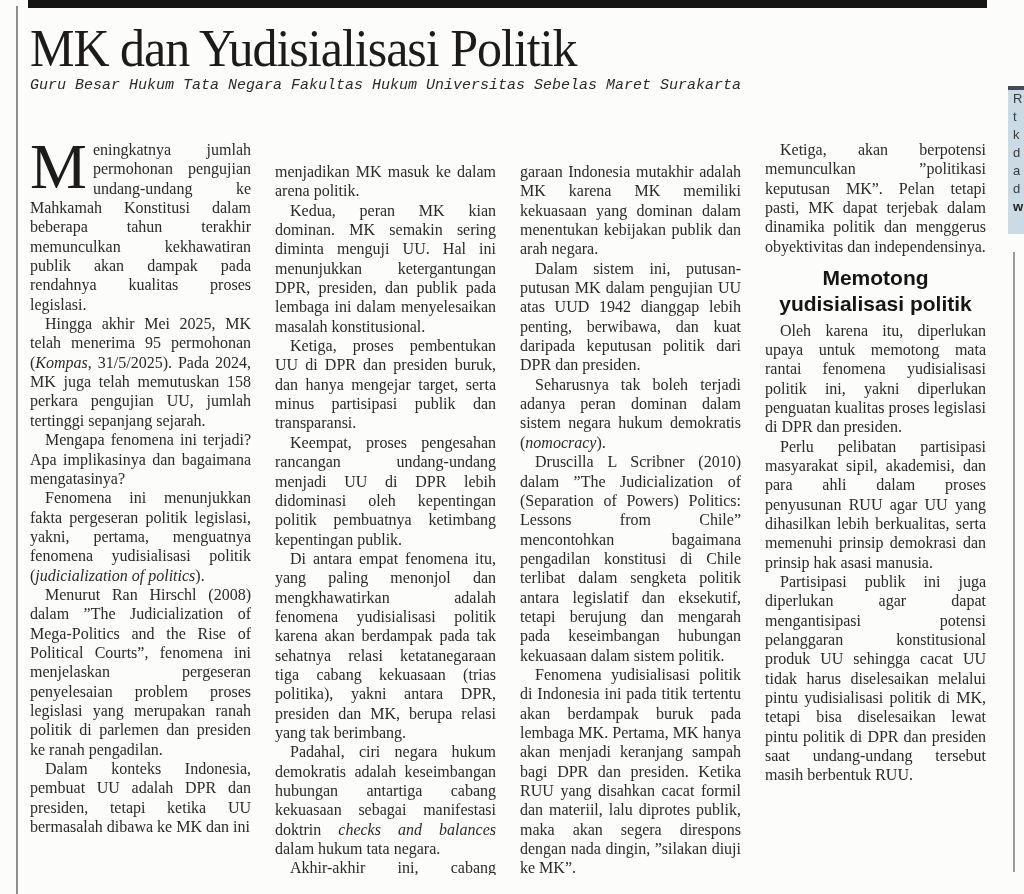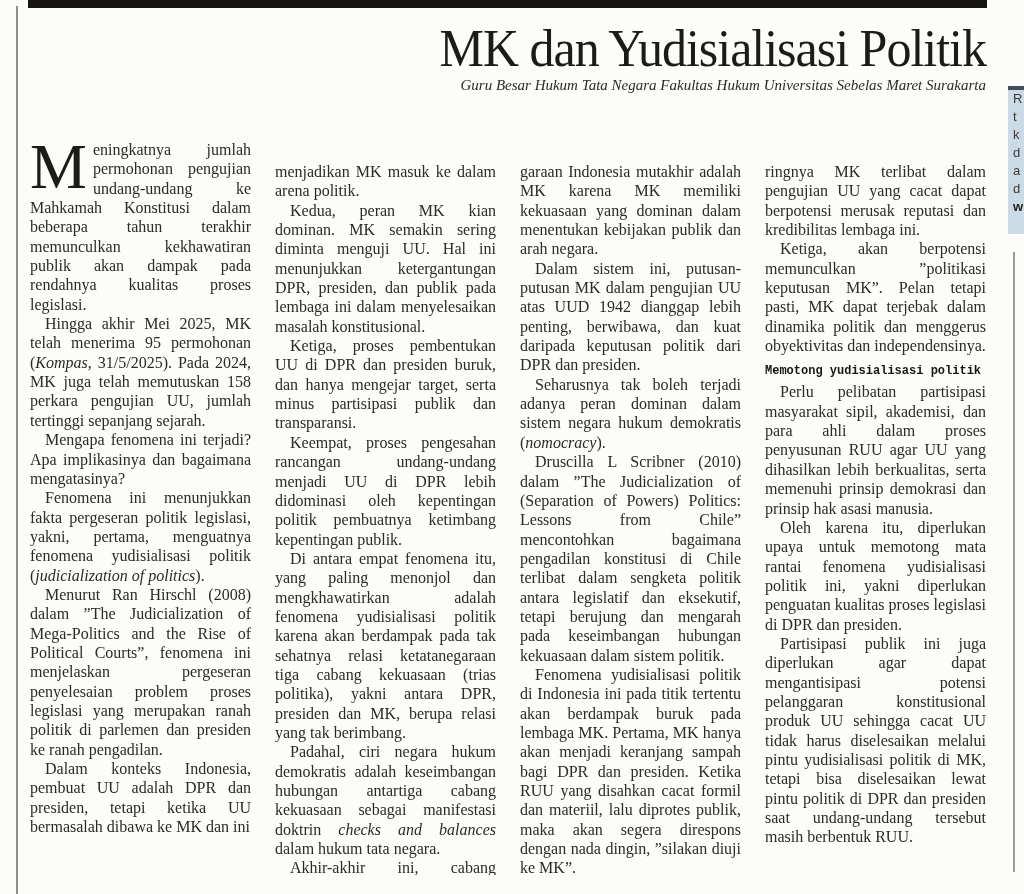--- a/index.html
+++ b/index.html
@@ -3,33 +3,33 @@
 <meta charset="utf-8">
 <style>
   html,body{margin:0;padding:0;background:#e8e8e6;}
   #page{position:relative;width:1024px;height:894px;background:#fcfcfa;overflow:hidden;
         font-family:"Liberation Serif", serif;color:#2b2a28;}
   
   #top-bar{position:absolute;left:28px;top:0;width:959px;height:8px;background:#161513;}
   #left-rule{position:absolute;left:16px;top:6px;width:2px;height:888px;background:#8f8e8c;}
   #right-rule{position:absolute;left:1013px;top:252px;width:2px;height:620px;background:#9a9a98;}
   
-  #header{position:absolute;left:30px;top:18px;width:956px;text-align:right;}
+  #header{position:absolute;left:30px;top:18px;width:956px;text-align:left;}
   #page-title{font-size:50px;line-height:1.12;font-weight:400;letter-spacing:-1px;color:#1d1b19;
               margin:0;transform:scaleY(1.06);transform-origin:top center;}
   #byline{margin:13px 0 0 0;font-size:17px;font-weight:bold;color:#1d1b19;}
-  #affiliation{margin:3px 0 0 0;font-size:15px;font-style:italic;color:#2b2a28;}
+  #affiliation{margin:3px 0 0 0;font-size:15px;font-style:italic;color:#2b2a28;font-family:Liberation Mono, monospace;}
   
   #columns{position:absolute;left:30px;top:140px;width:956px;height:735px;display:flex;gap:24px;}
   .col{width:221px;height:735px;overflow:hidden;text-align:justify;}
   .col p{margin:0;font-size:16px;line-height:19.35px;text-indent:15px;}
   .col p.noindent{text-indent:0;margin-top:22px;}
   .col p i{font-style:italic;}
-  .col h3{margin:9px 0 3px 0;font-family:Liberation Mono, monospace;font-size:12px;
-          line-height:1.25;font-weight:bold;color:#161514;text-align:left;text-indent:0;}
+  .col h3{margin:9px 0 3px 0;font-family:Liberation Sans, sans-serif;font-size:21px;
+          line-height:1.25;font-weight:bold;color:#161514;text-align:center;text-indent:0;}
   .col p.has-drop{text-indent:0;}
   .dropcap{float:left;font-size:64px;line-height:50px;padding:2px 6px 0 0;color:#1d1b19;
            font-family:"Liberation Serif", serif;}
   
   #side-box{position:absolute;left:1008px;top:86px;width:16px;height:148px;background:#cbdbe6;
             border-top:4px solid #3f4e59;box-sizing:border-box;overflow:hidden;}
   #side-box .frag-line{font-family:"Liberation Sans", sans-serif;font-size:13px;line-height:18px;
             color:#3a3a38;padding-left:5px;white-space:nowrap;}
   #side-box .frag-line.bold{font-weight:bold;color:#22221f;}
 </style>
@@ -66,25 +66,24 @@
       </div>
     <div class="col">
         <p class="noindent"><span>garaan Indonesia mutakhir adalah MK karena MK memiliki kekuasaan yang dominan dalam menentukan kebijakan publik dan arah negara.</span></p>
         <p><span>Dalam sistem ini, putusan-putusan MK dalam pengujian UU atas UUD 1942 dianggap lebih penting, berwibawa, dan kuat daripada keputusan politik dari DPR dan presiden.</span></p>
         <p><span>Seharusnya tak boleh terjadi adanya peran dominan dalam sistem negara hukum demokratis (</span><i>nomocracy</i><span>).</span></p>
         <p><span>Druscilla L Scribner (2010) dalam ”The Judicialization of (Separation of Powers) Politics: Lessons from Chile” mencontohkan bagaimana pengadilan konstitusi di Chile terlibat dalam sengketa politik antara legislatif dan eksekutif, tetapi berujung dan mengarah pada keseimbangan hubungan kekuasaan dalam sistem politik.</span></p>
         <p><span>Fenomena yudisialisasi politik di Indonesia ini pada titik tertentu akan berdampak buruk pada lembaga MK. Pertama, MK hanya akan menjadi keranjang sampah bagi DPR dan presiden. Ketika RUU yang disahkan cacat formil dan materiil, lalu diprotes publik, maka akan segera direspons dengan nada dingin, ”silakan diuji ke MK”.</span></p>
         <p><span>Kedua, berpotensi melemahkan kredibilitas MK karena se-</span></p>
       </div>
     <div class="col">
-        <p class="noindent"><span>ringnya MK terlibat dalam pengujian UU yang cacat dapat berpotensi merusak reputasi dan kredibilitas lembaga ini.</span></p>
         <p><span>Ketiga, akan berpotensi memunculkan ”politikasi keputusan MK”. Pelan tetapi pasti, MK dapat terjebak dalam dinamika politik dan menggerus obyektivitas dan independensinya.</span></p>
         <h3><span>Memotong yudisialisasi politik</span></h3>
+        <p><span>Oleh karena itu, diperlukan upaya untuk memotong mata rantai fenomena yudisialisasi politik ini, yakni diperlukan penguatan kualitas proses legislasi di DPR dan presiden.</span></p>
         <p><span>Perlu pelibatan partisipasi masyarakat sipil, akademisi, dan para ahli dalam proses penyusunan RUU agar UU yang dihasilkan lebih berkualitas, serta memenuhi prinsip demokrasi dan prinsip hak asasi manusia.</span></p>
-        <p><span>Oleh karena itu, diperlukan upaya untuk memotong mata rantai fenomena yudisialisasi politik ini, yakni diperlukan penguatan kualitas proses legislasi di DPR dan presiden.</span></p>
         <p><span>Partisipasi publik ini juga diperlukan agar dapat mengantisipasi potensi pelanggaran konstitusional produk UU sehingga cacat UU tidak harus diselesaikan melalui pintu yudisialisasi politik di MK, tetapi bisa diselesaikan lewat pintu politik di DPR dan presiden saat undang-undang tersebut masih berbentuk RUU.</span></p>
       </div>
   </div>
 
   <div id="side-box">
       <div class="frag-line">R</div>
       <div class="frag-line">t</div>
       <div class="frag-line">k</div>
       <div class="frag-line">d</div>
       <div class="frag-line">a</div>

